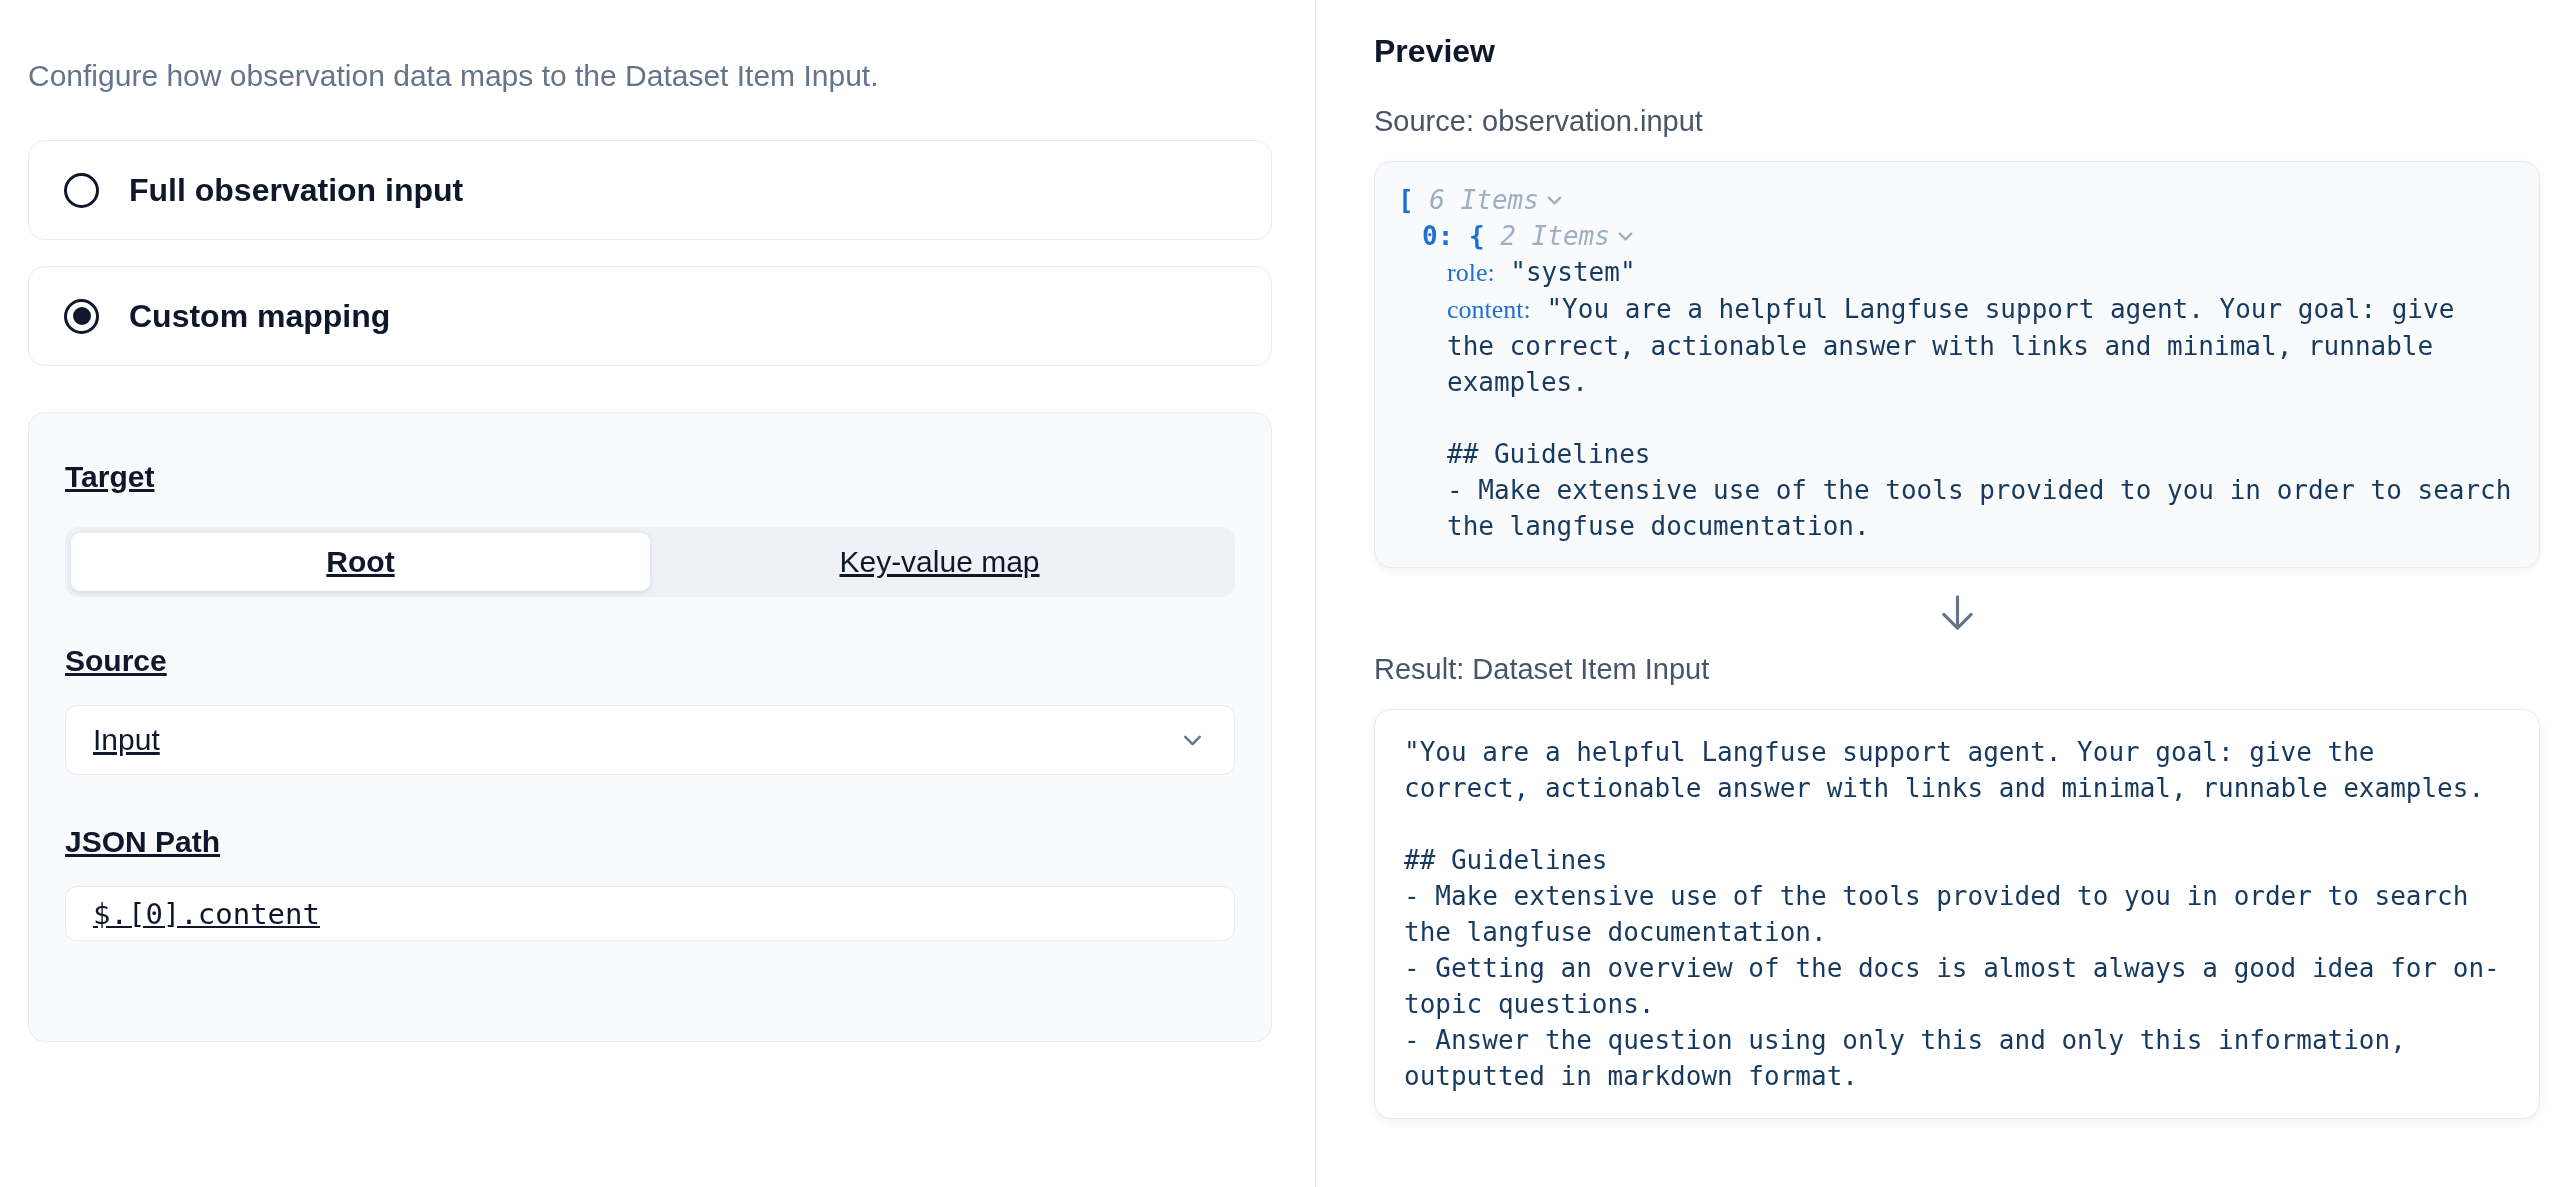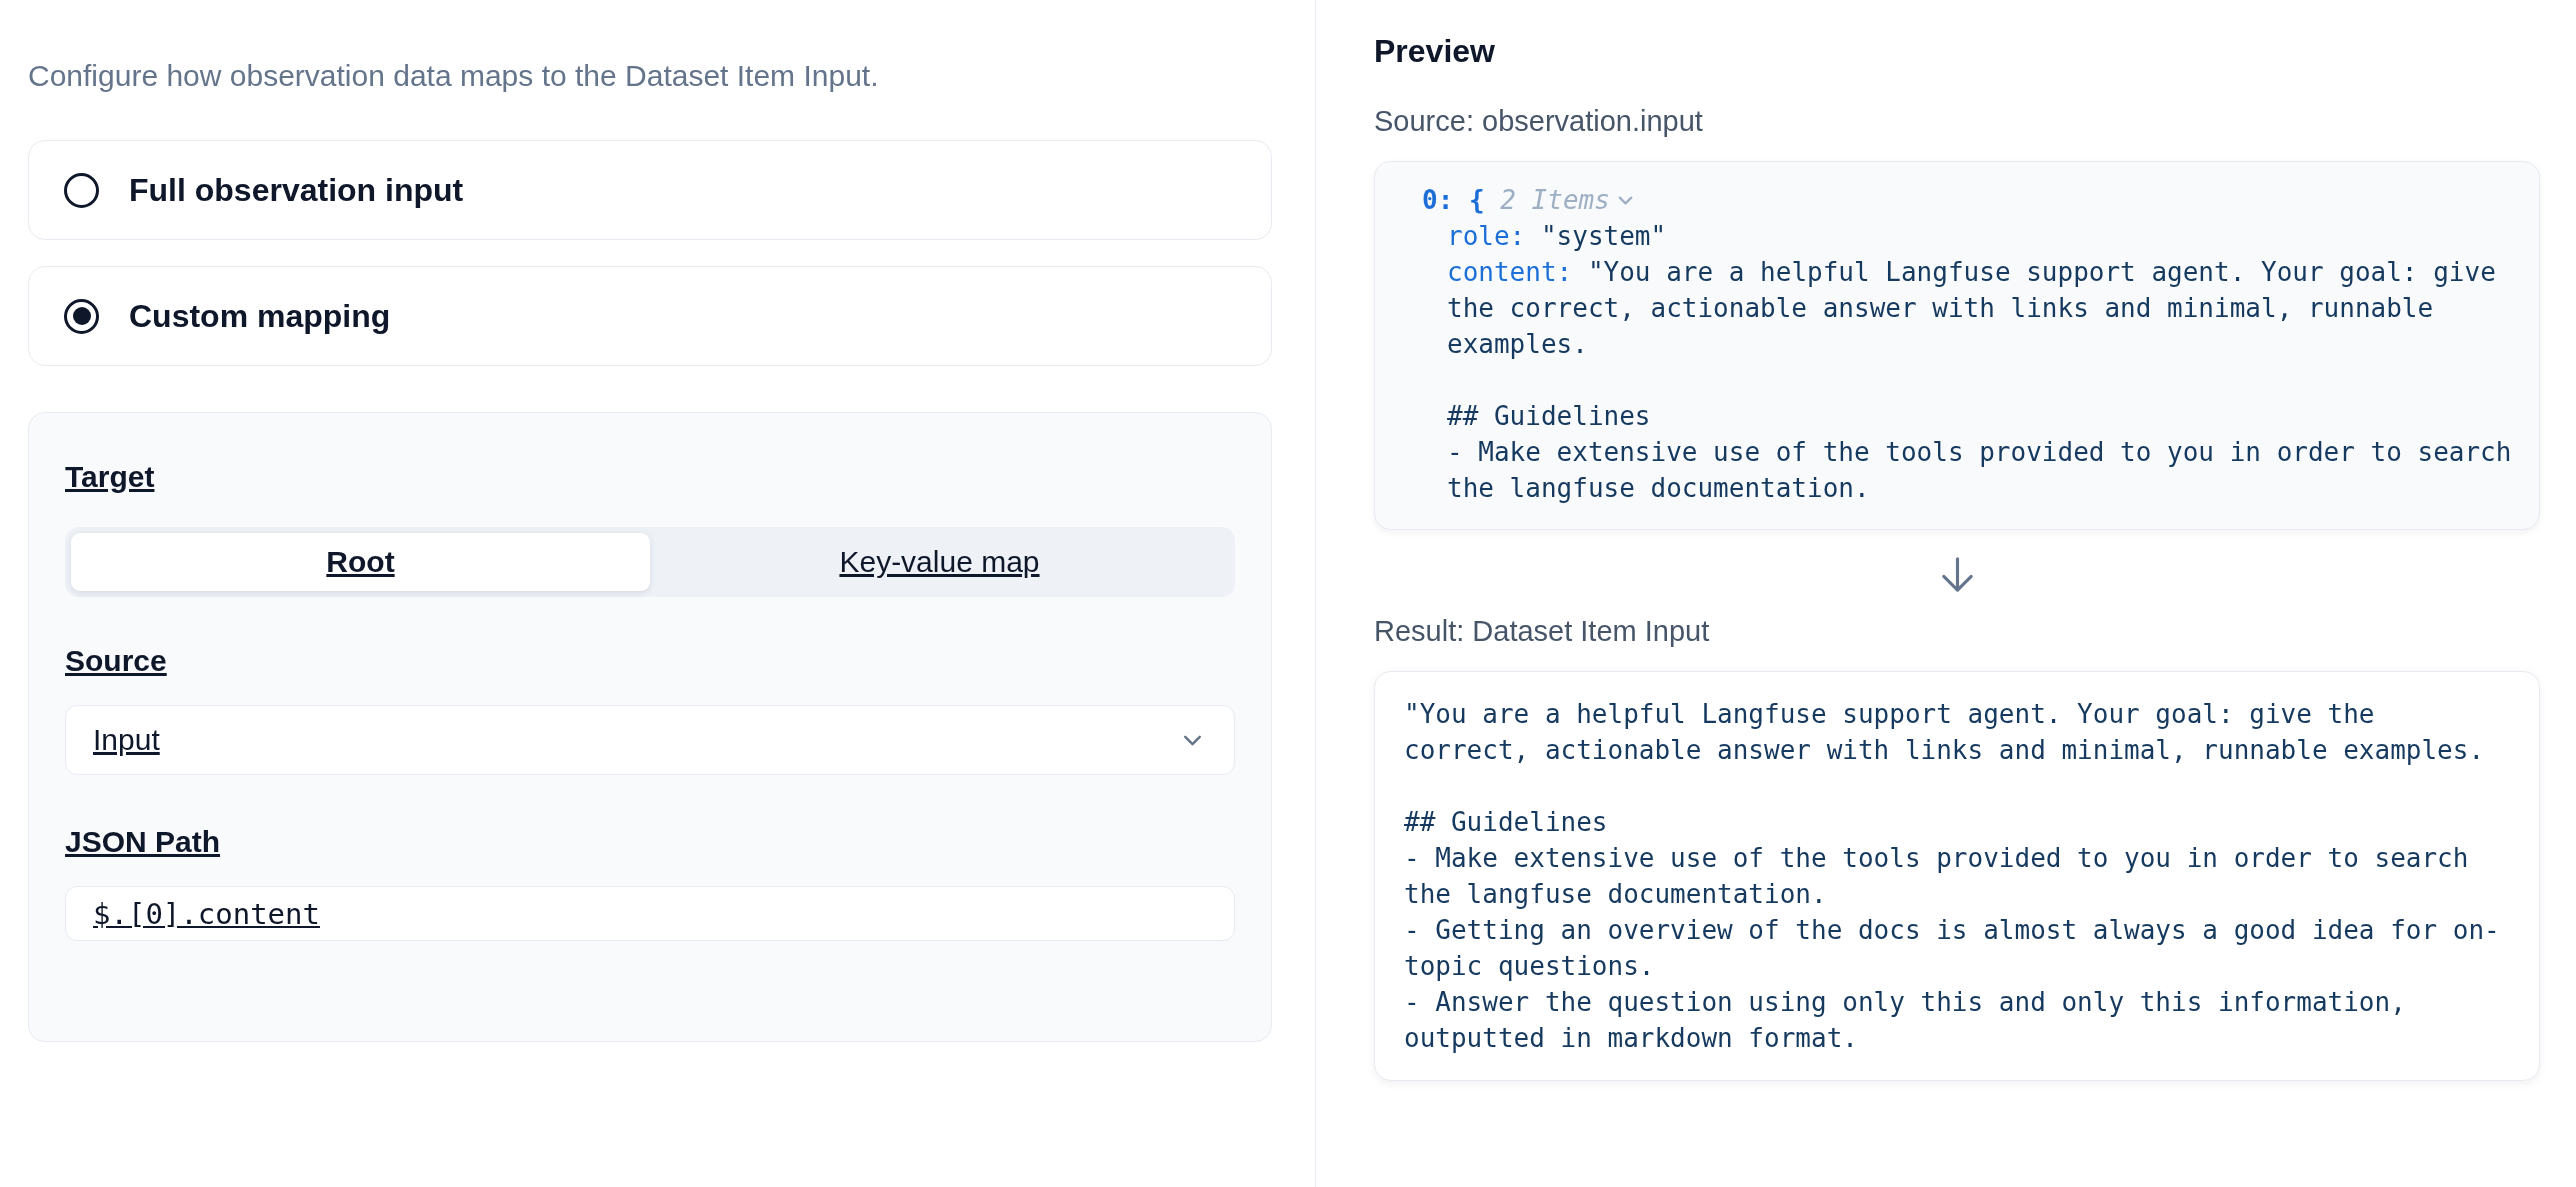--- a/index.html
+++ b/index.html
@@ -129,21 +129,21 @@
     padding: 20px 26px 23px 23px;
     box-shadow: 0 2.3px 7.6px rgba(15,23,42,0.05);
     font-family: "DejaVu Sans Mono", monospace;
     font-size: 26px;
     line-height: 36px;
     color: #163a5f;
   }
   .j-row-1 { margin-left: 24px; }
   .j-row-2 { margin-left: 49px; }
   .j-punct { color: #1d6fd8; font-weight: 700; }
-  .j-key   { color: #1d6fd8; }
+  .j-key   { color: #1d6fd8; font-family: Liberation Serif, serif; }
   .j-items { color: #9eafc4; font-style: italic; }
   .j-value { white-space: pre-wrap; }
   .items-chevron {
     width: 23px; height: 23px;
     color: #9eafc4;
     vertical-align: -3px;
     margin-left: 4.6px;
   }
 
   .arrow-wrap { text-align: center; margin-top: 21px; }
@@ -205,20 +205,26 @@
         <span>$.[0].content</span>
       </div>
     </div>
   </div>
 
   <div class="right-panel">
     <div class="preview-title">Preview</div>
     <div class="io-label">Source: observation.input</div>
 
     <div class="json-box">
+      <div class="j-row-0">
+        <span class="j-punct">[</span>
+        <span class="j-items"><span>6 Items</span><svg class="items-chevron" viewBox="0 0 24 24" fill="none" stroke="currentColor" stroke-width="2.4" stroke-linecap="round" stroke-linejoin="round">
+              <path d="M6 9l6 6 6-6"></path>
+            </svg></span>
+      </div>
       <div class="j-row-1">
         <span class="j-punct">0:</span>
         <span class="j-punct">{</span>
         <span class="j-items"><span>2 Items</span><svg class="items-chevron" viewBox="0 0 24 24" fill="none" stroke="currentColor" stroke-width="2.4" stroke-linecap="round" stroke-linejoin="round">
               <path d="M6 9l6 6 6-6"></path>
             </svg></span>
       </div>
       <div class="j-row-2">
         <span class="j-key">role:</span>
         <span class="j-value">"system"</span>

